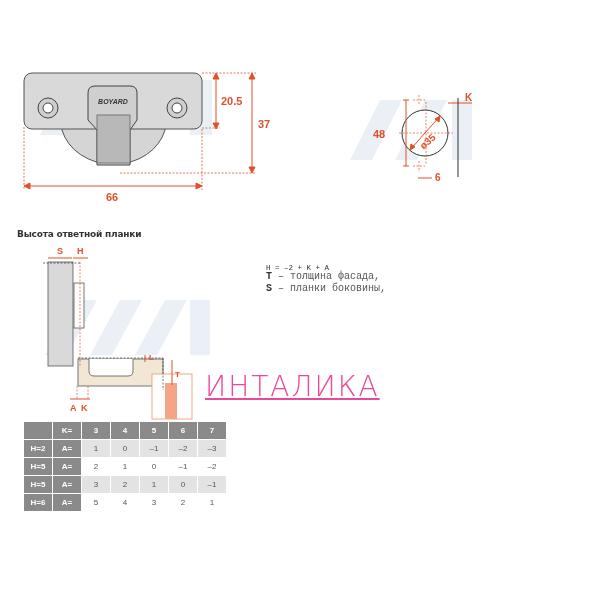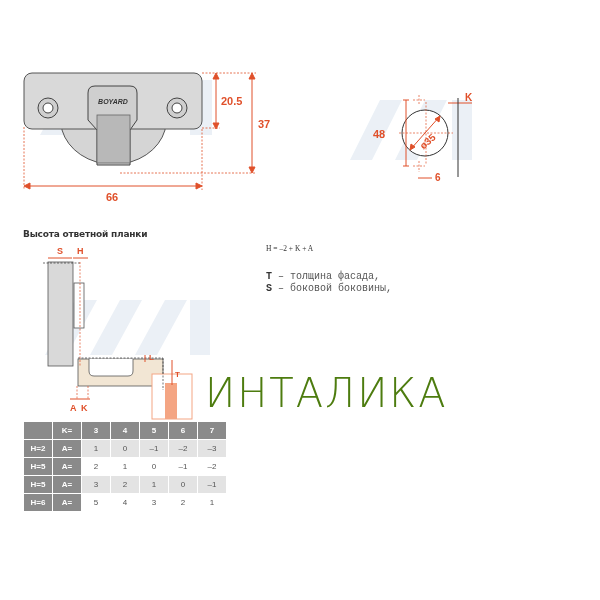--- a/index.html
+++ b/index.html
@@ -1,23 +1,23 @@
 <!DOCTYPE html>
 <html><head>
 <meta charset="utf-8">
 <style>
   html,body{margin:0;padding:0;background:#ffffff;}
   body{width:600px;height:600px;position:relative;overflow:hidden;font-family:"DejaVu Sans",sans-serif;color:#333;}
   svg{position:absolute;left:0;top:0;}
   .dim{fill:#e0502a;font-family:"Liberation Sans",sans-serif;font-weight:bold;}
-  .section-title{position:absolute;left:23px;top:229px;font-size:9px;font-weight:bold;color:#333;font-family:"DejaVu Sans",sans-serif;letter-spacing:-0.2px;}
-  .formula{position:absolute;left:266px;top:244px;font-size:7.5px;color:#333;font-family:Liberation Serif, serif;}
+  .section-title{position:absolute;left:17px;top:229px;font-size:9px;font-weight:bold;color:#333;font-family:"DejaVu Sans",sans-serif;letter-spacing:-0.2px;}
+  .formula{position:absolute;left:266px;top:264px;font-size:7.5px;color:#333;font-family:Liberation Mono, monospace;}
   .legend{position:absolute;left:266px;top:271px;font-size:10px;line-height:11.5px;color:#555;font-family:Liberation Mono, monospace;}
   .legend b{color:#333;}
-  .brand{position:absolute;left:205px;top:370px;font-size:40px;color:#4d7c0f;font-family:"DejaVu Sans",sans-serif;letter-spacing:2px;font-weight:300;}
+  .brand{position:absolute;left:205px;top:370px;font-size:28px;color:#ec4899;font-family:"DejaVu Sans",sans-serif;letter-spacing:2px;font-weight:300;text-decoration:underline;}
   table.tbl{position:absolute;left:23px;top:421px;border-collapse:separate;border-spacing:1px;font-family:"Liberation Sans",sans-serif;font-size:8px;}
   table.tbl td{width:28px;height:17px;text-align:center;padding:0;}
   .hd{background:#8a8a8a;color:#fff;font-weight:bold;}
   .hd0{background:#8a8a8a;}
   .rw{background:#ffffff;color:#555;}
   .rg{background:#e3e3e3;color:#555;}
 </style>
 </head>
 <body>
 
@@ -133,21 +133,21 @@
   <text class="dim" x="70" y="411" font-size="9">A</text>
   <text class="dim" x="81" y="411" font-size="9">K</text>
   <text class="dim" x="149" y="360" font-size="8">L</text>
   <text class="dim" x="175" y="377" font-size="8">T</text>
 </svg>
 
 <div class="formula">H = –2 + K + A</div>
 
 <div class="legend">
   <div><b>T</b><span> – толщина фасада,</span></div>
-  <div><b>S</b><span> – боковой боковины,</span></div>
+  <div><b>S</b><span> – планки боковины,</span></div>
 </div>
 
 <div class="brand">ИНТАЛИКА</div>
 
 <table class="tbl">
   <tbody>
       <tr>
     <td class="hd0"></td>
     <td class="hd">K=</td>
     <td class="hd">3</td>

